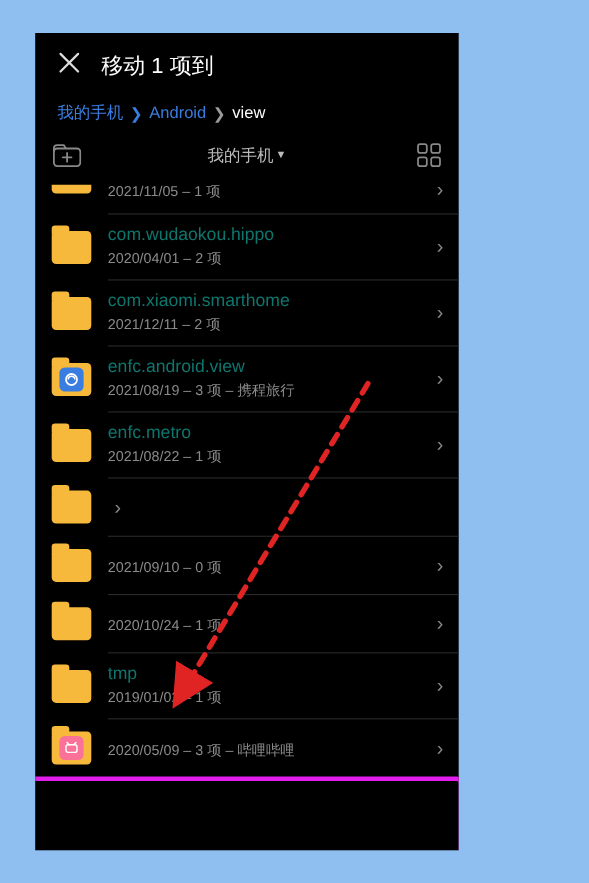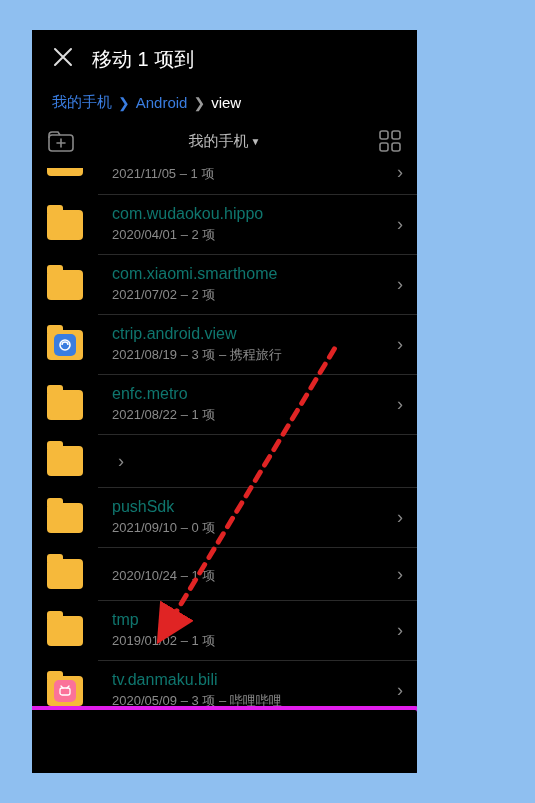--- a/index.html
+++ b/index.html
@@ -55,21 +55,21 @@
     .tb-left { width: 40px; }
     .tb-center { flex: 1; text-align: center; font-size: 15px; cursor: pointer; color:#bbb;}
     .tb-right { width: 40px; display: flex; justify-content: flex-end; }
     .new-folder-icon svg, .grid-icon svg { display:block; }
 
     .list { }
     .row {
       display: flex;
       align-items: center;
       padding: 10px 14px 10px 14px;
-      gap: 28px;
+      gap: 14px;
       cursor: pointer;
     }
     .row.cut {
       padding-top: 0;
       padding-bottom: 6px;
       margin-top: -6px;
     }
     .folder-icon {
       width: 38px;
       height: 32px;
@@ -224,39 +224,39 @@
       <div class="chev">›</div>
     </div>
     <div class="divider"></div>
 
     <div class="row">
       <div class="folder-icon">
           <div class="folder-shape"></div>
         </div>
       <div class="row-body">
           <div class="row-name">com.xiaomi.smarthome</div>
-          <div class="row-meta">2021/07/02 – 2 项</div>
+          <div class="row-meta">2021/12/11 – 2 项</div>
         </div>
       <div class="chev">›</div>
     </div>
     <div class="divider"></div>
 
     <div class="row">
       <div class="folder-icon">
         <div class="app-icon" style="background:#f6b93b;">
             <div class="app-badge ctrip-badge">
               <svg width="14" height="14" viewBox="0 0 14 14">
                 <circle cx="7" cy="7" r="5" fill="none" stroke="#fff" stroke-width="1.6"></circle>
                 <path d="M4 7 a3 3 0 0 1 6 0" fill="none" stroke="#fff" stroke-width="1.4"></path>
               </svg>
             </div>
           </div>
       </div>
       <div class="row-body">
-          <div class="row-name">ctrip.android.view</div>
+          <div class="row-name">enfc.android.view</div>
           <div class="row-meta">2021/08/19 – 3 项 – 携程旅行</div>
         </div>
       <div class="chev">›</div>
     </div>
     <div class="divider"></div>
 
     <div class="row">
       <div class="folder-icon">
           <div class="folder-shape"></div>
         </div>
@@ -274,21 +274,20 @@
         </div>
       <div class="chev">›</div>
     </div>
     <div class="divider"></div>
 
     <div class="row">
       <div class="folder-icon">
           <div class="folder-shape"></div>
         </div>
       <div class="row-body">
-          <div class="row-name">pushSdk</div>
           <div class="row-meta">2021/09/10 – 0 项</div>
         </div>
       <div class="chev">›</div>
     </div>
     <div class="divider"></div>
 
     <div class="row">
       <div class="folder-icon">
           <div class="folder-shape"></div>
         </div>
@@ -316,21 +315,20 @@
         <div class="app-icon" style="background:#f6b93b;">
             <div class="app-badge bili-badge">
               <svg width="14" height="14" viewBox="0 0 14 14">
                 <rect x="2" y="4" width="10" height="7" rx="2" fill="none" stroke="#fff" stroke-width="1.3"></rect>
                 <path d="M5 4 L3 2 M9 4 L11 2" stroke="#fff" stroke-width="1.3" stroke-linecap="round"></path>
               </svg>
             </div>
           </div>
       </div>
       <div class="row-body">
-          <div class="row-name">tv.danmaku.bili</div>
           <div class="row-meta">2020/05/09 – 3 项 – 哔哩哔哩</div>
         </div>
       <div class="chev">›</div>
     </div>
   </div>
 
   <div class="highlight-box"></div>
 
   <svg class="arrow-overlay" viewBox="0 0 471 773">
     <defs>

